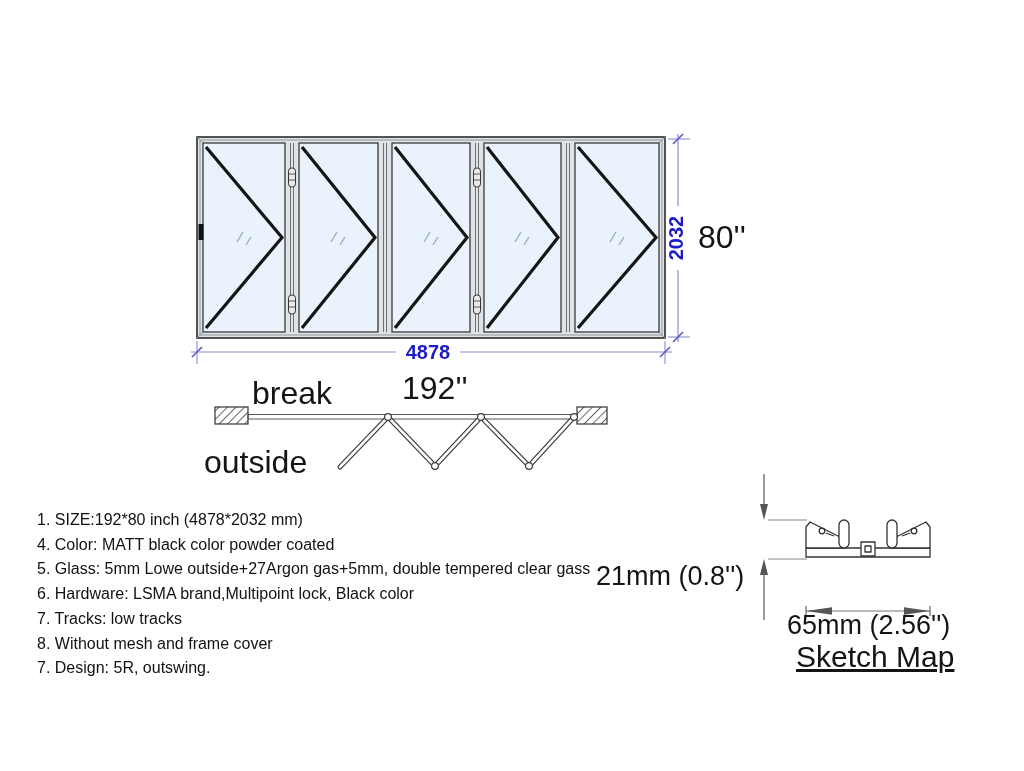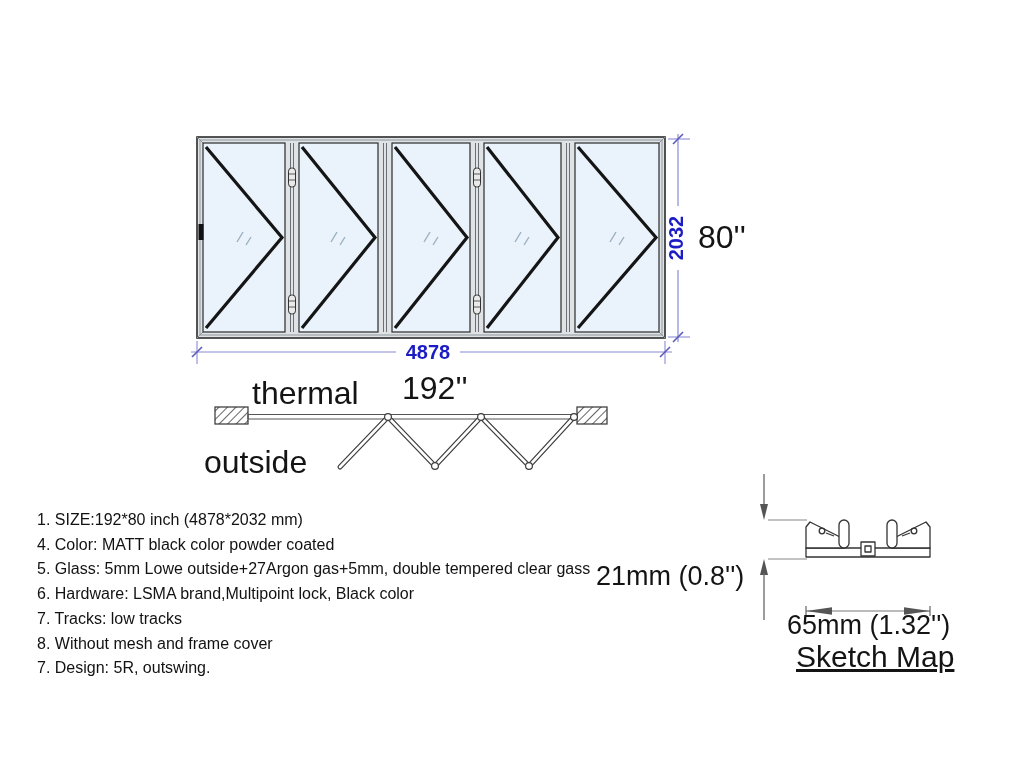--- a/index.html
+++ b/index.html
@@ -110,21 +110,21 @@
       <line x1="7" y1="229" x2="17" y2="219" stroke="#5a5ab8" stroke-width="1.6"></line>
       <line x1="475" y1="229" x2="485" y2="219" stroke="#5a5ab8" stroke-width="1.6"></line>
       <rect x="211" y="216" width="64" height="16" fill="#ffffff"></rect>
       <text class="dimtxt" x="243" y="231" text-anchor="middle">4878</text>
     </g>
   </svg>
 
   <div class="abs lbl lbl-25" style="left:698px;top:219px">80''</div>
   <div class="abs lbl lbl-25" style="left:402px;top:370px">192''</div>
 
-  <div class="abs lbl lbl-25" style="left:252px;top:375px">thermal</div>
+  <div class="abs lbl lbl-25" style="left:252px;top:375px">break</div>
   <div class="abs lbl lbl-25" style="left:204px;top:444px">outside</div>
 
   <svg class="abs" style="left:200px;top:400px" width="420" height="80" viewBox="0 0 420 80">
     <defs>
       <pattern id="hatch" patternUnits="userSpaceOnUse" width="6" height="6" patternTransform="rotate(45)">
         <line x1="0" y1="0" x2="0" y2="6" stroke="#3f3f3f" stroke-width="1.6"></line>
       </pattern>
     </defs>
 
     <rect x="15" y="7" width="33" height="17" fill="url(#hatch)" stroke="#333" stroke-width="1.2"></rect>
@@ -200,16 +200,16 @@
     <g>
       <line x1="66" y1="141" x2="190" y2="141" stroke="#777" stroke-width="1.1"></line>
       <polygon points="66,141 92,137.2 92,144.8" fill="#555"></polygon>
       <polygon points="190,141 164,137.2 164,144.8" fill="#555"></polygon>
       <line x1="66" y1="136" x2="66" y2="146" stroke="#555" stroke-width="1.1"></line>
       <line x1="190" y1="136" x2="190" y2="146" stroke="#555" stroke-width="1.1"></line>
     </g>
   </svg>
 
   <div class="abs lbl lbl-27" style="left:596px;top:521px">21mm (0.8'')</div>
-  <div class="abs lbl lbl-27" style="left:787px;top:570px">65mm (1.32'')</div>
+  <div class="abs lbl lbl-27" style="left:787px;top:570px">65mm (2.56'')</div>
   <div class="abs lbl lbl-30" style="left:796px;top:640px">Sketch Map</div>
 
 </div>
 
 </body></html>

